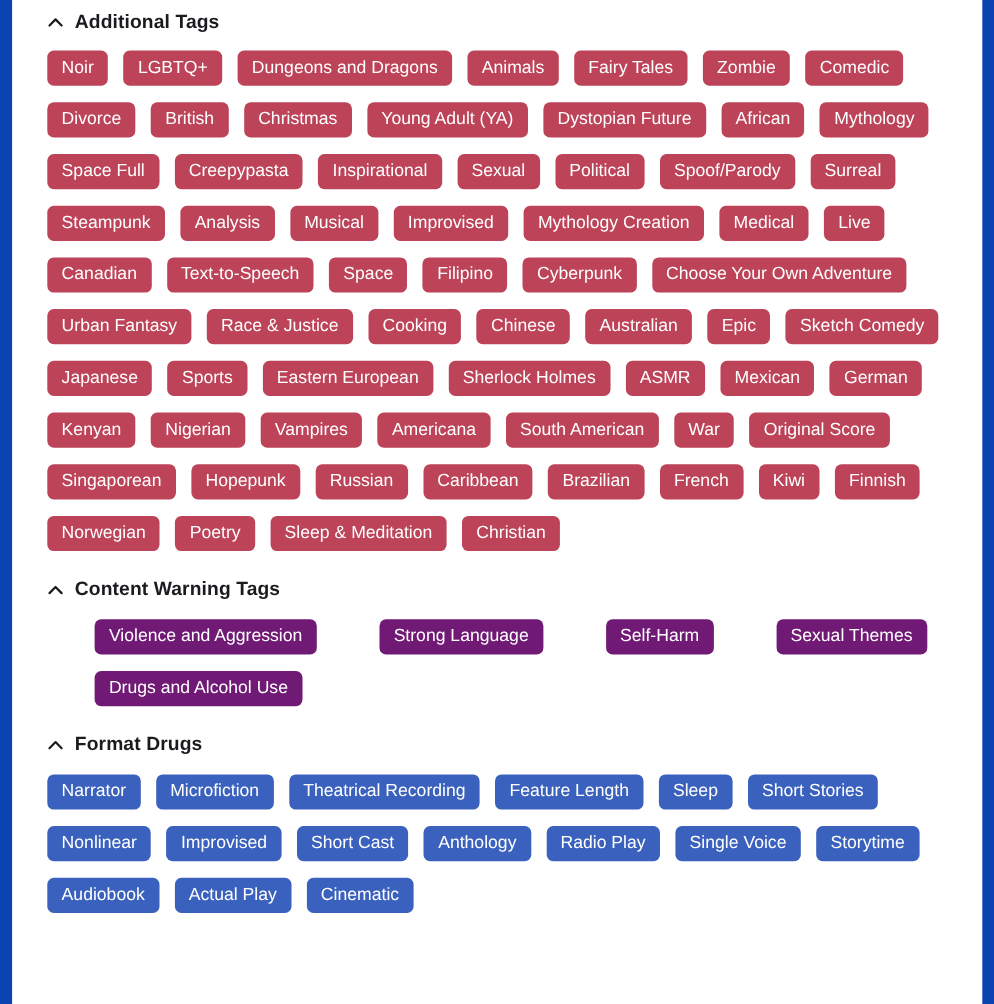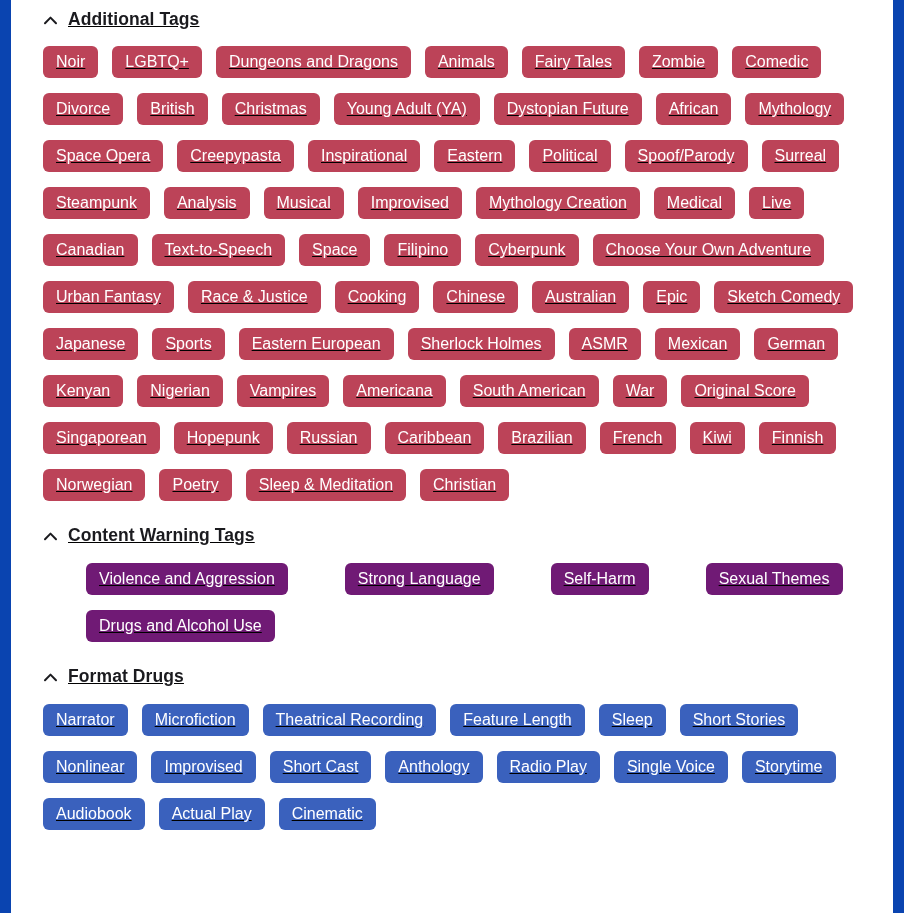--- a/index.html
+++ b/index.html
@@ -30,21 +30,20 @@
     top: 0;
     left: 11px;
     right: 11px;
     bottom: 0;
     background: #ffffff;
     overflow: hidden;
   }
 
   .section {
     padding: 0 0 0 0;
-    text-decoration: underline;
   }
 
   .section-header {
     display: flex;
     align-items: center;
     gap: 9px;
     padding-left: 20px;
     height: 42px;
     cursor: pointer;
     user-select: none;
@@ -125,24 +124,24 @@
             <button class="tag additional">Fairy Tales</button>
             <button class="tag additional">Zombie</button>
             <button class="tag additional">Comedic</button>
             <button class="tag additional">Divorce</button>
             <button class="tag additional">British</button>
             <button class="tag additional">Christmas</button>
             <button class="tag additional">Young Adult (YA)</button>
             <button class="tag additional">Dystopian Future</button>
             <button class="tag additional">African</button>
             <button class="tag additional">Mythology</button>
-            <button class="tag additional">Space Opera</button>
+            <button class="tag additional">Space Full</button>
             <button class="tag additional">Creepypasta</button>
             <button class="tag additional">Inspirational</button>
-            <button class="tag additional">Eastern</button>
+            <button class="tag additional">Sexual</button>
             <button class="tag additional">Political</button>
             <button class="tag additional">Spoof/Parody</button>
             <button class="tag additional">Surreal</button>
             <button class="tag additional">Steampunk</button>
             <button class="tag additional">Analysis</button>
             <button class="tag additional">Musical</button>
             <button class="tag additional">Improvised</button>
             <button class="tag additional">Mythology Creation</button>
             <button class="tag additional">Medical</button>
             <button class="tag additional">Live</button>

